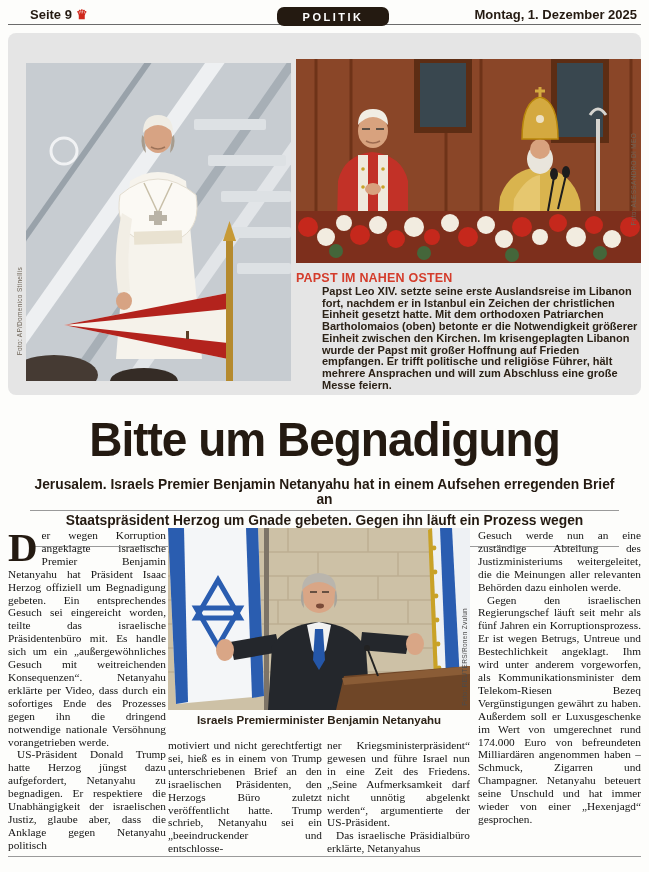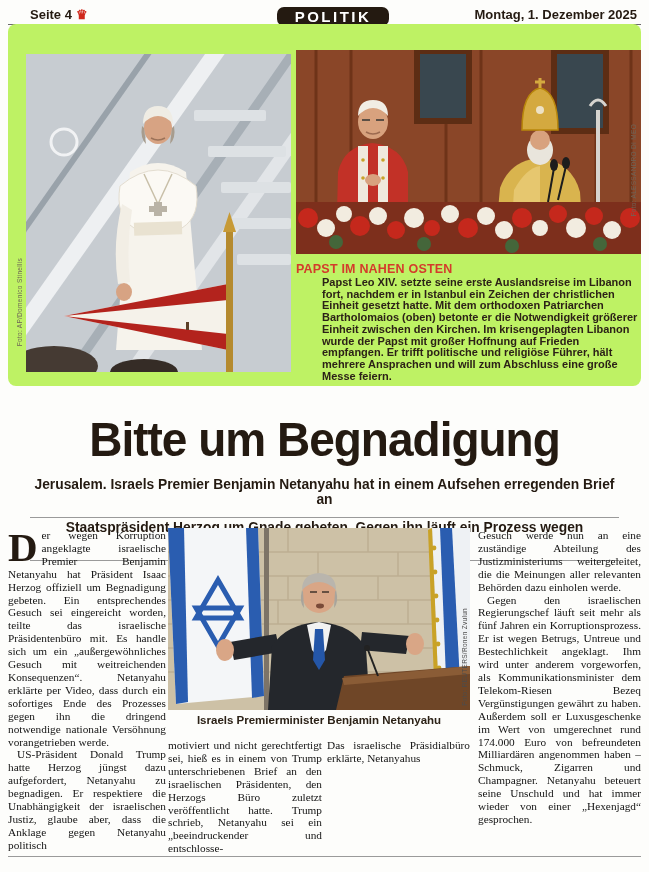--- a/index.html
+++ b/index.html
@@ -3,42 +3,42 @@
 <meta charset="utf-8">
 <style>
   html,body{margin:0;padding:0;}
   .page{position:relative;width:649px;height:872px;background:#fdfdfb;overflow:hidden;
         font-family:"Liberation Sans",sans-serif;color:#241a11;}
   
   .hdr-rule{position:absolute;left:8px;width:633px;top:24px;height:1px;background:#6b6b6b;}
   .page-label{position:absolute;left:30px;top:7px;font-size:13px;font-weight:bold;}
   .crown{color:#d0281c;font-size:13px;margin-left:4px;}
   .section-box{position:absolute;left:277px;top:7px;width:112px;height:19px;background:#241a11;
-               color:#fff;text-align:center;font-weight:bold;font-size:15px;letter-spacing:2.5px;line-height:20px;border-radius:7px;}
+               color:#fff;text-align:center;font-weight:bold;font-size:11px;letter-spacing:2.5px;line-height:20px;border-radius:7px;}
   .hdr-date{position:absolute;right:12px;top:7px;font-size:13px;font-weight:bold;margin-left:25px;}
   
-  .media-block{position:absolute;left:8px;top:24px;width:633px;height:362px;background:#bef264;border-radius:8px;}
+  .media-block{position:absolute;left:8px;top:33px;width:633px;height:362px;background:#e5e5e5;border-radius:8px;}
   .photo{position:absolute;overflow:hidden;background:#999;}
   .photo svg{display:block;}
   .photo-left{left:18px;top:30px;width:265px;height:318px;}
   .photo-right{left:288px;top:26px;width:345px;height:204px;}
   .credit-v{position:absolute;font-size:6.5px;color:#6e6457;writing-mode:vertical-rl;
             transform:rotate(180deg);letter-spacing:.3px;white-space:nowrap;}
   .credit-left{left:8px;bottom:40px;}
   .credit-right{left:622px;top:100px;}
   .credit-mid{right:2px;bottom:4px;color:#4c4c4c;}
   .top-caption{position:absolute;left:288px;top:238px;width:344px;}
   .kicker{color:#d43c2b;font-weight:bold;font-size:12.5px;letter-spacing:.2px;margin-bottom:1px;}
   .cap-text{font-size:11px;font-weight:bold;line-height:11.7px;color:#2c2217;margin-left:26px;}
   
   .headline{position:absolute;left:0;top:412px;width:649px;text-align:center;font-size:46px;
             font-weight:bold;letter-spacing:-1px;color:#241a11;transform:scaleY(1.04);}
   .lede{position:absolute;left:30px;top:477px;width:589px;text-align:center;font-size:13.8px;
         font-weight:bold;color:#241a11;}
-  .lede-line{display:block;padding-bottom:10px;margin-bottom:2px;border-bottom:1px solid #9a9a9a;}
+  .lede-line{display:block;padding-bottom:3px;margin-bottom:2px;border-bottom:1px solid #9a9a9a;}
   .lede .loc{font-weight:bold;}
   
   .bodycol{position:absolute;font-family:"Liberation Serif",serif;font-size:11.3px;line-height:12.9px;
            text-align:justify;color:#131313;overflow:hidden;}
   .bodycol p{margin:0;}
   .bodycol p + p{text-indent:9px;font-family:Liberation Serif, serif;}
   .col1{left:8px;top:529px;width:158px;height:325px;}
   .col2{left:168px;top:739px;width:154px;height:116px;}
   .col3{left:327px;top:739px;width:143px;height:116px;}
   .col4{left:478px;top:529px;width:163px;height:325px;}
@@ -48,21 +48,21 @@
   .mid-caption{position:absolute;left:168px;top:714px;width:302px;text-align:center;
                font-size:11.5px;font-weight:bold;color:#2c2217;}
   .foot-rule{position:absolute;left:8px;width:633px;top:856px;height:1px;background:#9a9a9a;}
 </style>
 </head>
 <body>
 
 <div class="page">
 
   <div class="hdr-rule"></div>
-  <div class="page-label"><span>Seite 4</span><span class="crown">♛</span></div>
+  <div class="page-label"><span>Seite 9</span><span class="crown">♛</span></div>
   <div class="section-box">POLITIK</div>
   <div class="hdr-date">Montag, 1. Dezember 2025</div>
 
   <div class="media-block">
 
     <div class="photo photo-left">
       <svg width="265" height="318" viewBox="0 0 265 318">
         <rect width="265" height="318" fill="#c7ccd1"></rect>
         <line x1="-30" y1="310" x2="210" y2="-30" stroke="#eef0f2" stroke-width="16"></line>
         <line x1="30" y1="340" x2="280" y2="-20" stroke="#a7afb6" stroke-width="9"></line>
@@ -261,20 +261,21 @@
       <circle cx="199" cy="120" r="3" fill="#222"></circle>
     </svg>
     <div class="credit-v credit-mid">Foto: REUTERS/Ronen Zvulun</div>
   </div>
   <div class="mid-caption">Israels Premierminister Benjamin Netanyahu</div>
 
   <div class="bodycol col2">
     <p>motiviert und nicht gerechtfertigt sei, hieß es in einem von Trump unterschriebenen Brief an den israelischen Präsidenten, den Herzogs Büro zuletzt veröffentlicht hatte. Trump schrieb, Netanyahu sei ein „beeindruckender und entschlosse-</p>
   </div>
   <div class="bodycol col3">
+    <p>ner Kriegsministerpräsident“ gewesen und führe Israel nun in eine Zeit des Friedens. „Seine Aufmerksamkeit darf nicht unnötig abgelenkt werden“, argumentierte der US-Präsident.</p>
     <p>Das israelische Präsidialbüro erklärte, Netanyahus</p>
   </div>
   <div class="bodycol col4">
     <p>Gesuch werde nun an eine zuständige Abteilung des Justizministeriums weitergeleitet, die die Meinungen aller relevanten Behörden dazu einholen werde.</p>
     <p>Gegen den israelischen Regierungschef läuft seit mehr als fünf Jahren ein Korruptionsprozess. Er ist wegen Betrugs, Untreue und Bestechlichkeit angeklagt. Ihm wird unter anderem vorgeworfen, als Kommunikationsminister dem Telekom-Riesen Bezeq Vergünstigungen gewährt zu haben. Außerdem soll er Luxusgeschenke im Wert von umgerechnet rund 174.000 Euro von befreundeten Milliardären angenommen haben – Schmuck, Zigarren und Champagner. Netanyahu beteuert seine Unschuld und hat immer wieder von einer „Hexenjagd“ gesprochen.</p>
   </div>
 
   <div class="foot-rule"></div>
 </div>
 

